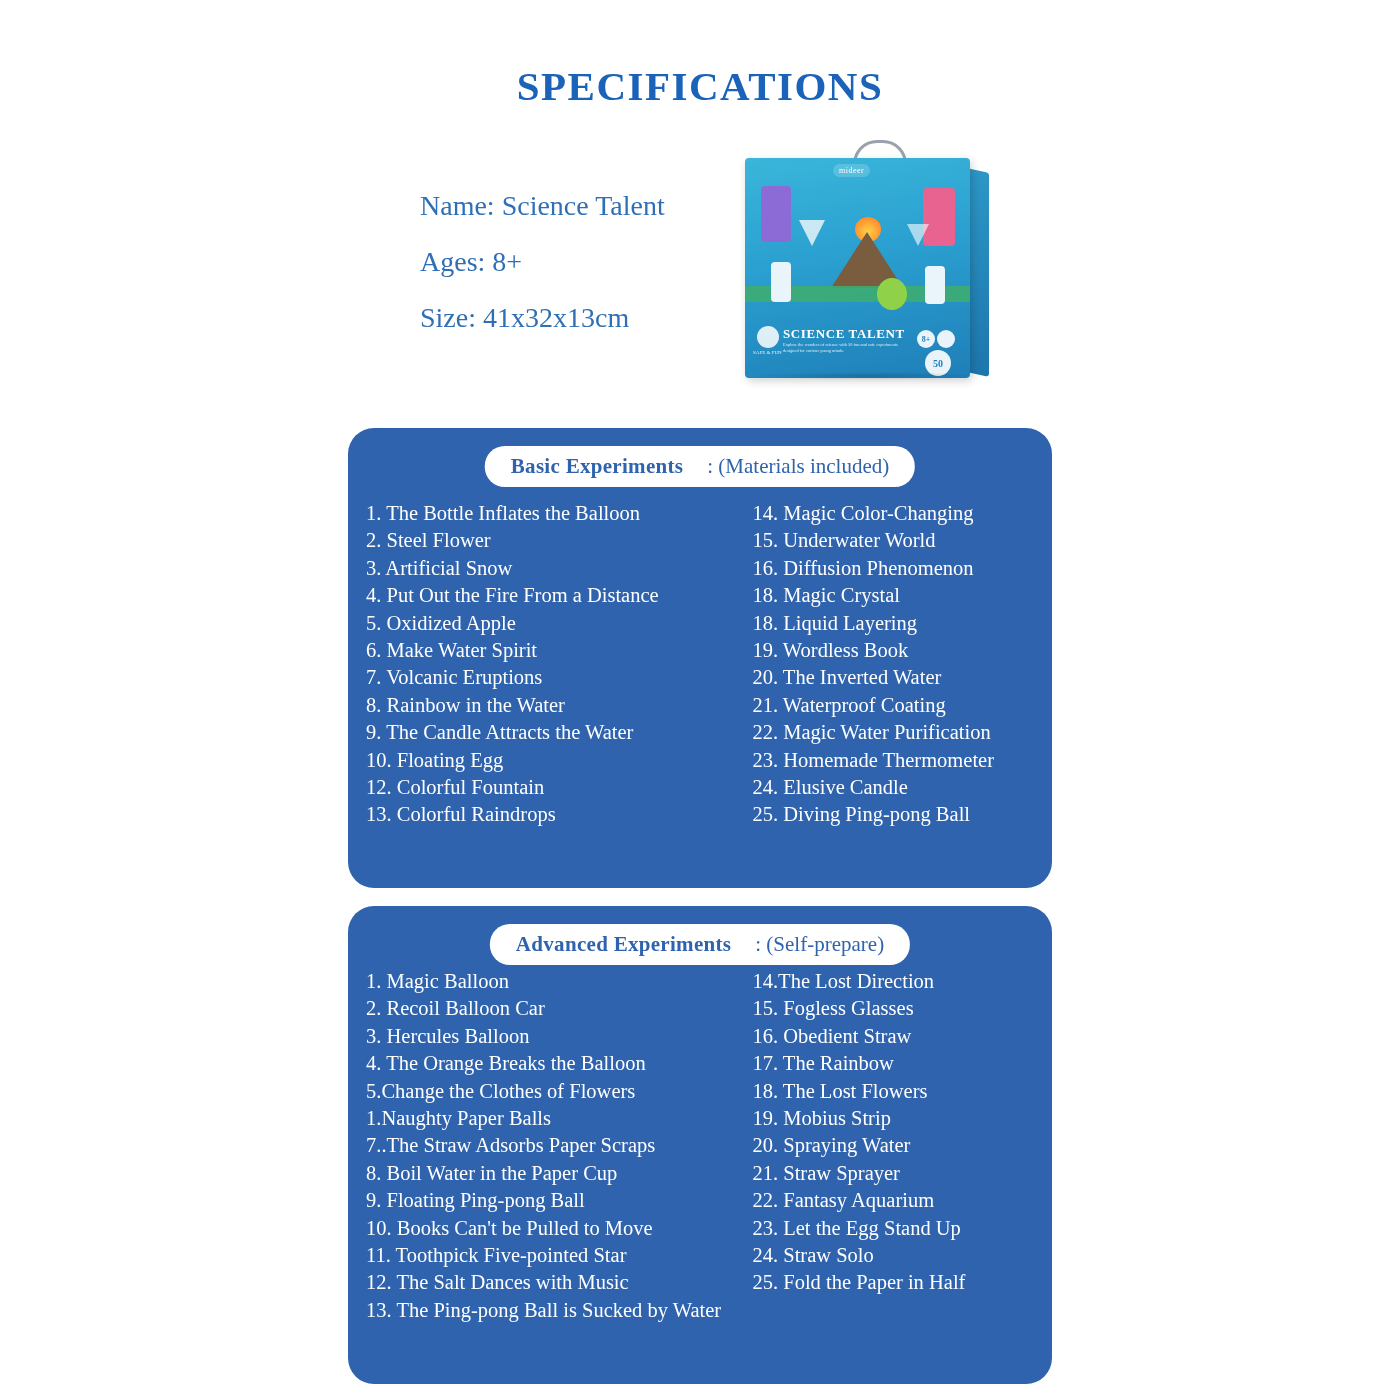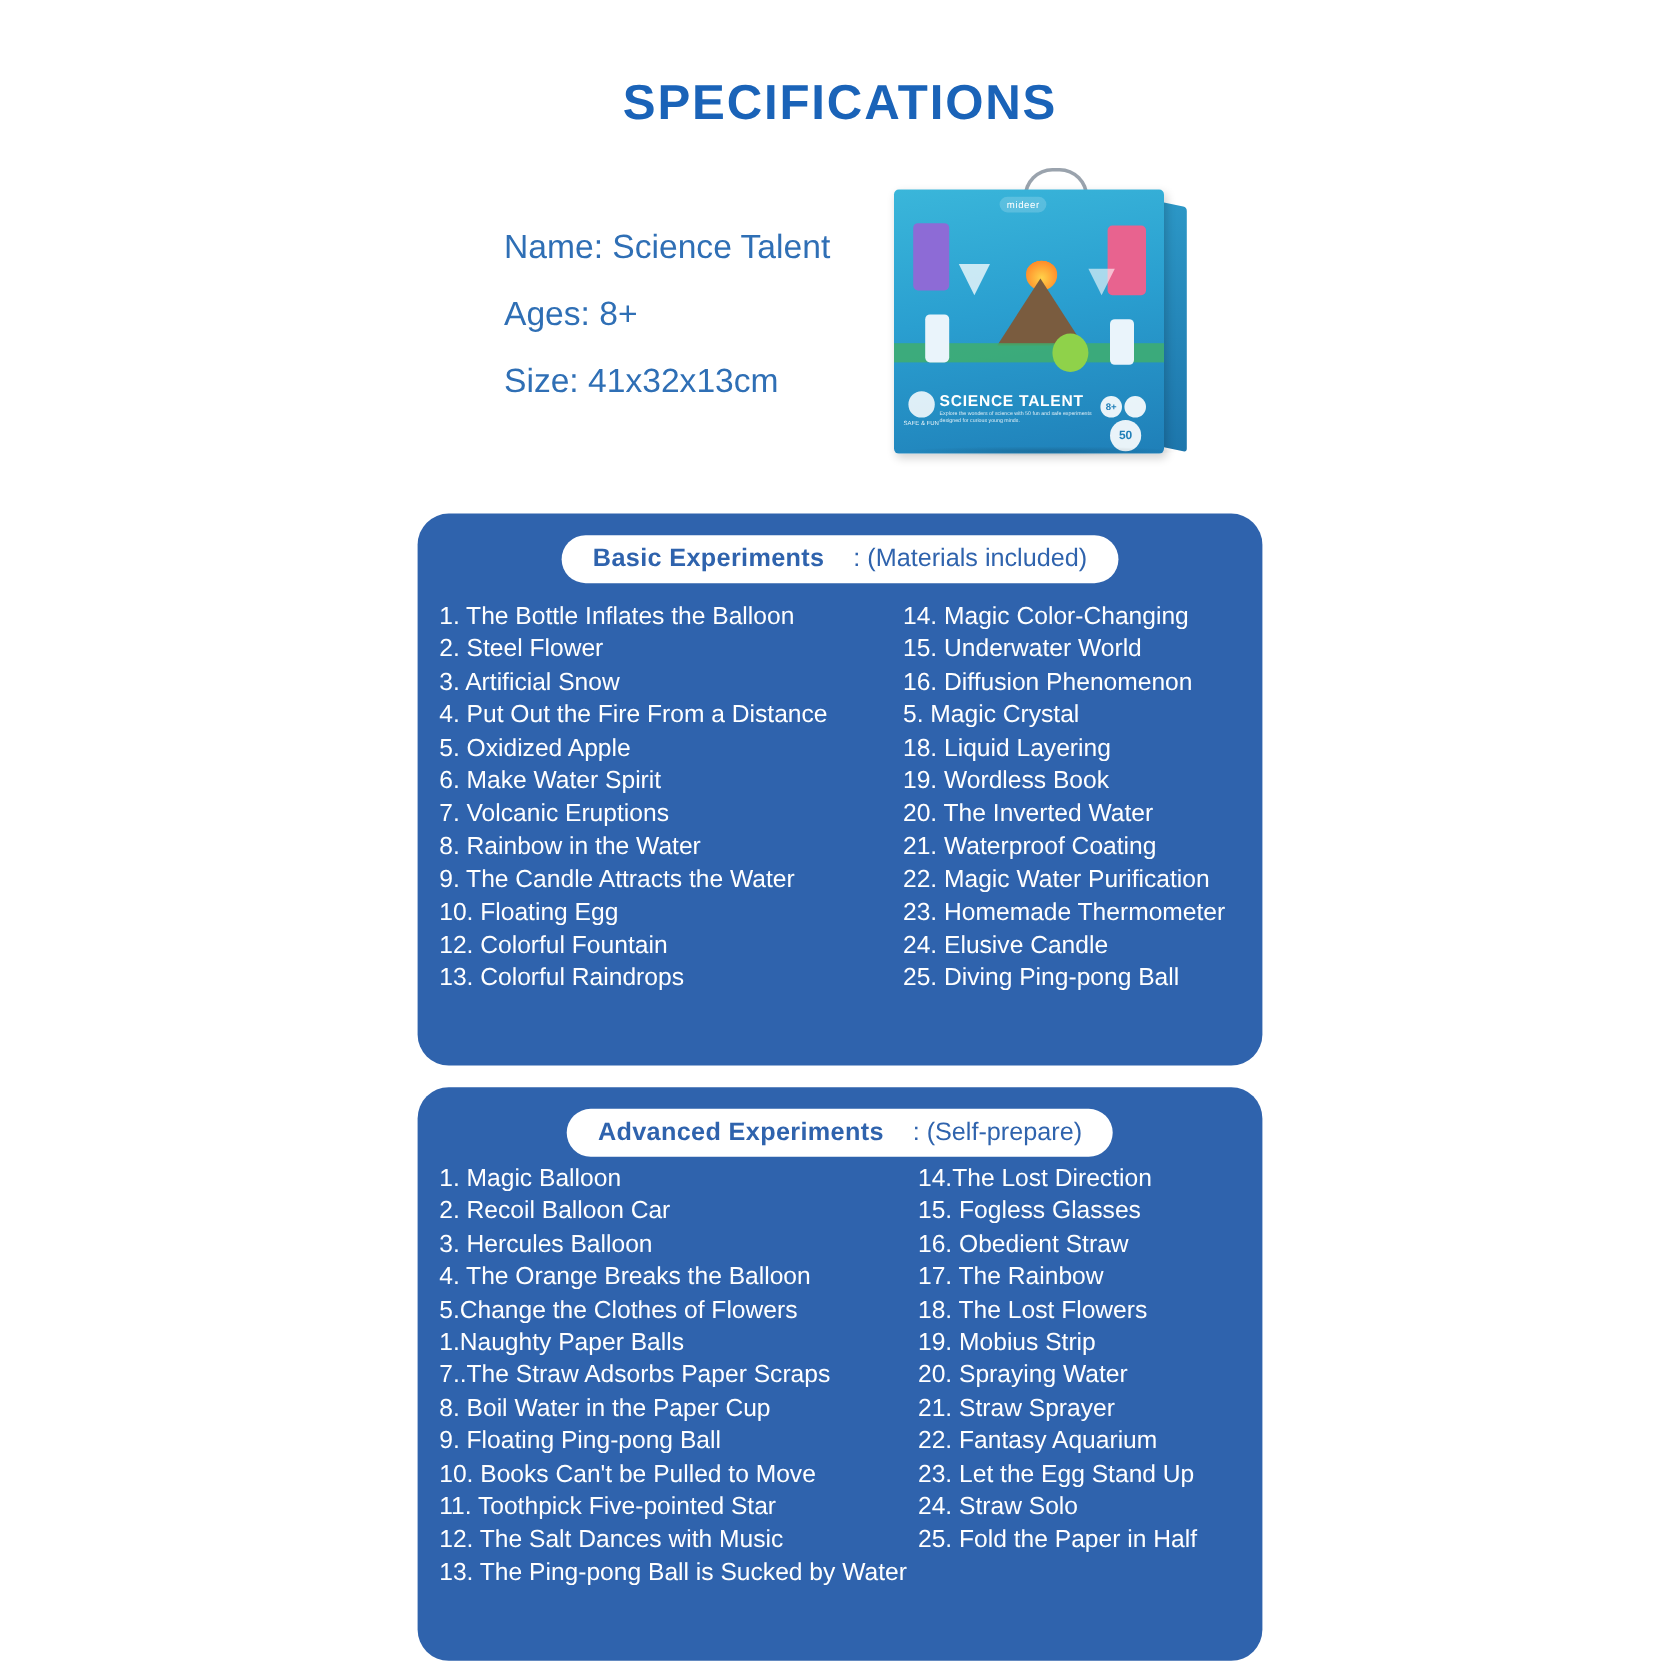--- a/index.html
+++ b/index.html
@@ -10,20 +10,21 @@
     width: 1400px;
     height: 1400px;
     background: #ffffff;
     font-family: "Liberation Sans", sans-serif;
     overflow: hidden;
   }
   .page {
     position: relative;
     width: 1400px;
     height: 1400px;
+    font-family: Liberation Serif, serif;
   }
   .title {
     position: absolute;
     top: 62px;
     left: 0;
     width: 1400px;
     text-align: center;
     font-size: 41px;
     font-weight: bold;
     letter-spacing: 1.5px;
@@ -321,21 +322,21 @@
         <div>8. Rainbow in the Water</div>
         <div>9. The Candle Attracts the Water</div>
         <div>10. Floating Egg</div>
         <div>12. Colorful Fountain</div>
         <div>13. Colorful Raindrops</div>
       </div>
       <div class="col col-right">
         <div>14. Magic Color-Changing</div>
         <div>15. Underwater World</div>
         <div>16. Diffusion Phenomenon</div>
-        <div>5. Magic Crystal</div>
+        <div>18. Magic Crystal</div>
         <div>18. Liquid Layering</div>
         <div>19. Wordless Book</div>
         <div>20. The Inverted Water</div>
         <div>21. Waterproof Coating</div>
         <div>22. Magic Water Purification</div>
         <div>23. Homemade Thermometer</div>
         <div>24. Elusive Candle</div>
         <div>25. Diving Ping-pong Ball</div>
       </div>
     </div>

